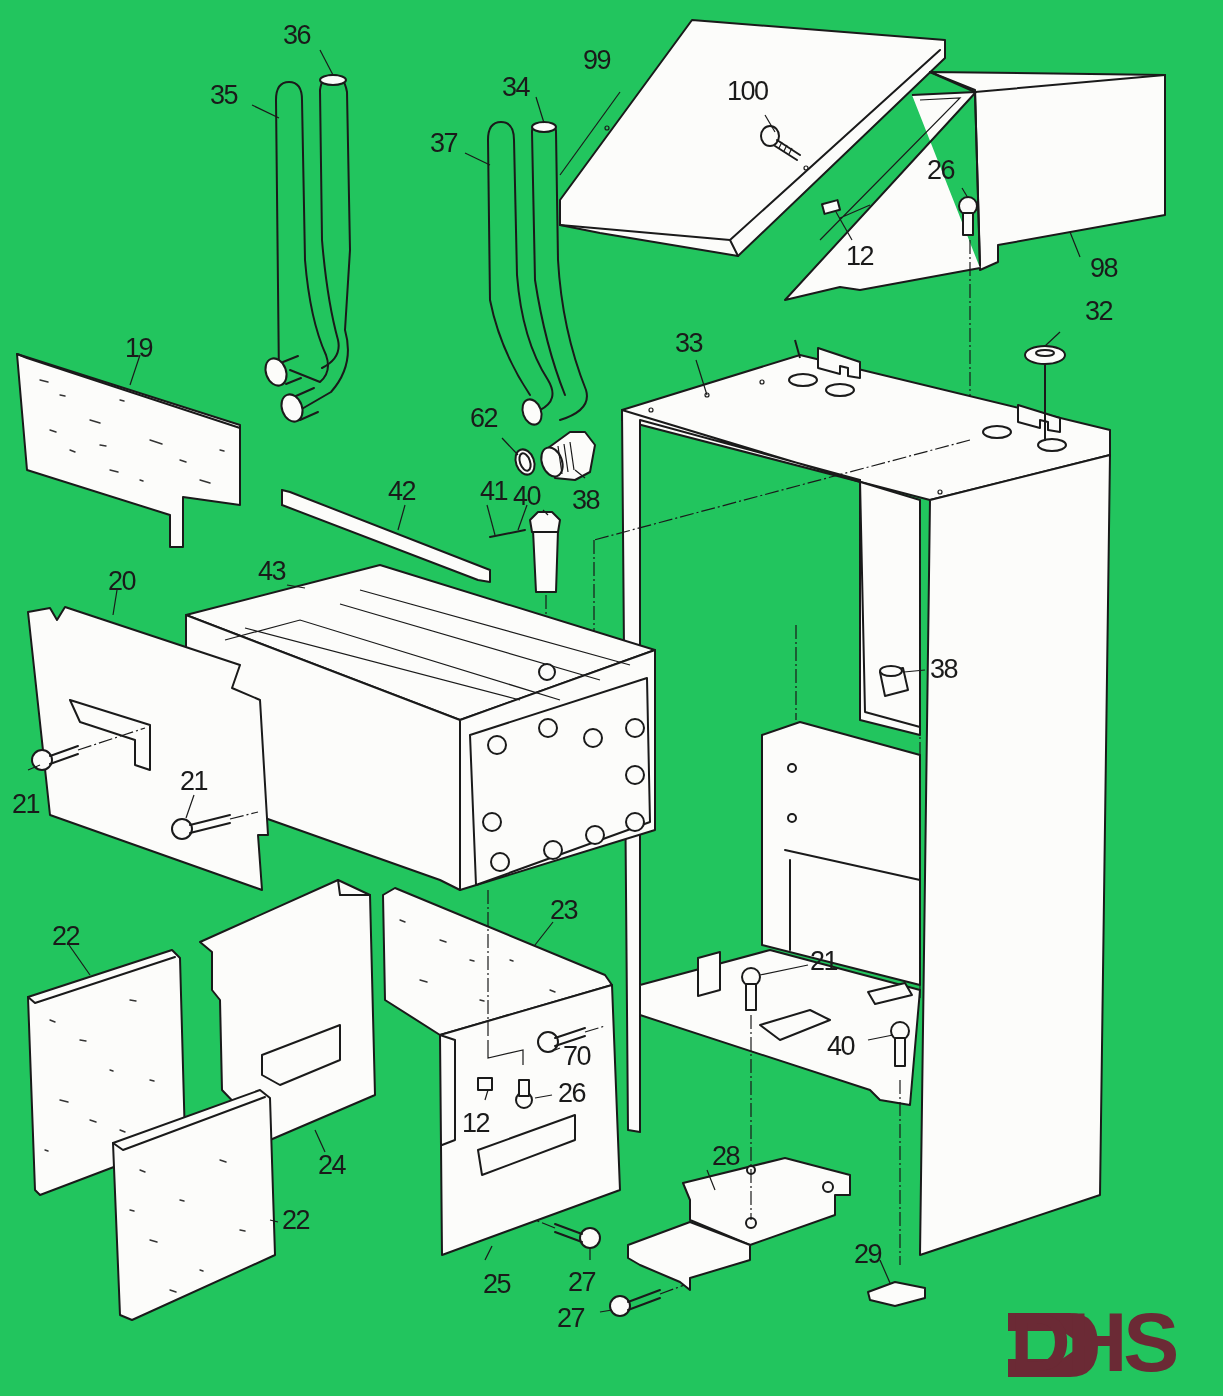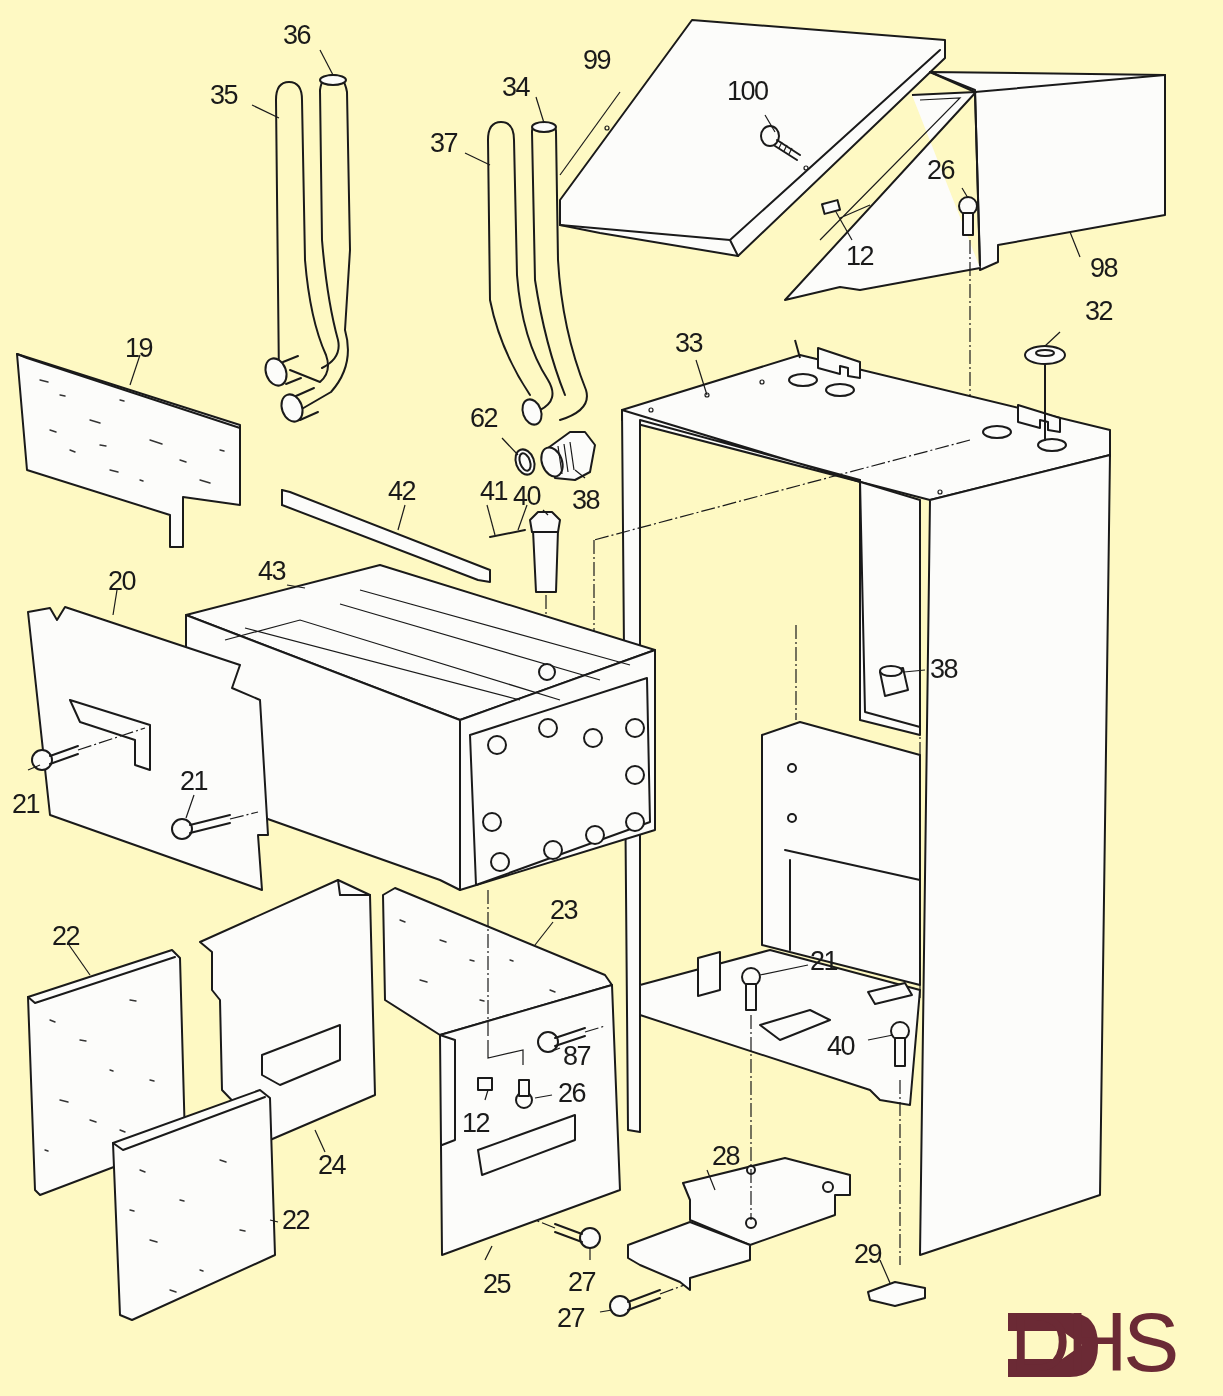--- a/index.html
+++ b/index.html
@@ -1,25 +1,25 @@
 <!DOCTYPE html>
 <html><head>
 <meta charset="utf-8">
 <style>
   html, body { margin:0; padding:0; background:#fdfdfb; }
-  #stage { position:relative; width:1223px; height:1396px; overflow:hidden; background:#fef9c3; }
+  #stage { position:relative; width:1223px; height:1396px; overflow:hidden; background:#22c55e; }
   svg#art { position:absolute; left:0; top:0; }
   .ln { fill:none; stroke:#1a1a1a; stroke-width:2; stroke-linejoin:round; stroke-linecap:round; }
   .fp { fill:#fcfcfa; stroke:#1a1a1a; stroke-width:2; stroke-linejoin:round; }
   .thin { fill:none; stroke:#1a1a1a; stroke-width:1.2; }
   .dash { fill:none; stroke:#1a1a1a; stroke-width:1.2; stroke-dasharray:14 3 2 3; }
   .speck { fill:none; stroke:#333; stroke-width:1.4; stroke-linecap:round; }
   .lbl { position:absolute; font-family:"Liberation Sans", sans-serif; font-size:27px; color:#1a1a1a; letter-spacing:-1.5px; line-height:1; white-space:nowrap; }
   #logo { position:absolute; left:905px; top:1305px; width:300px; height:80px; }
-  #logo-text { position:absolute; left:1010px; top:1300px; font-family:"Liberation Sans", sans-serif; font-weight:normal; font-size:84px; letter-spacing:-4px; line-height:1; }
+  #logo-text { position:absolute; left:1010px; top:1300px; font-family:"Liberation Sans", sans-serif; font-weight:bold; font-size:84px; letter-spacing:-4px; line-height:1; }
 </style>
 </head>
 <body>
 
 <div id="stage">
 
 <svg id="art" width="1223" height="1396" viewBox="0 0 1223 1396">
 
   <g>
     <path class="ln" d="M279,380 L276,100 Q276,82 289,82 Q302,82 302,100 L305,260 Q310,320 326,355 Q332,372 320,382 L290,370"></path>
@@ -317,21 +317,21 @@
 <span class="lbl" style="left:480px;top:478px">41</span>
 <span class="lbl" style="left:513px;top:483px">40</span>
 <span class="lbl" style="left:258px;top:558px">43</span>
 <span class="lbl" style="left:108px;top:568px">20</span>
 <span class="lbl" style="left:12px;top:791px">21</span>
 <span class="lbl" style="left:180px;top:768px">21</span>
 <span class="lbl" style="left:930px;top:656px">38</span>
 <span class="lbl" style="left:52px;top:923px">22</span>
 <span class="lbl" style="left:550px;top:897px">23</span>
 <span class="lbl" style="left:810px;top:948px">21</span>
-<span class="lbl" style="left:563px;top:1043px">87</span>
+<span class="lbl" style="left:563px;top:1043px">70</span>
 <span class="lbl" style="left:827px;top:1033px">40</span>
 <span class="lbl" style="left:558px;top:1080px">26</span>
 <span class="lbl" style="left:462px;top:1110px">12</span>
 <span class="lbl" style="left:318px;top:1152px">24</span>
 <span class="lbl" style="left:712px;top:1143px">28</span>
 <span class="lbl" style="left:282px;top:1207px">22</span>
 <span class="lbl" style="left:854px;top:1241px">29</span>
 <span class="lbl" style="left:483px;top:1271px">25</span>
 <span class="lbl" style="left:568px;top:1269px">27</span>
 <span class="lbl" style="left:557px;top:1305px">27</span>

